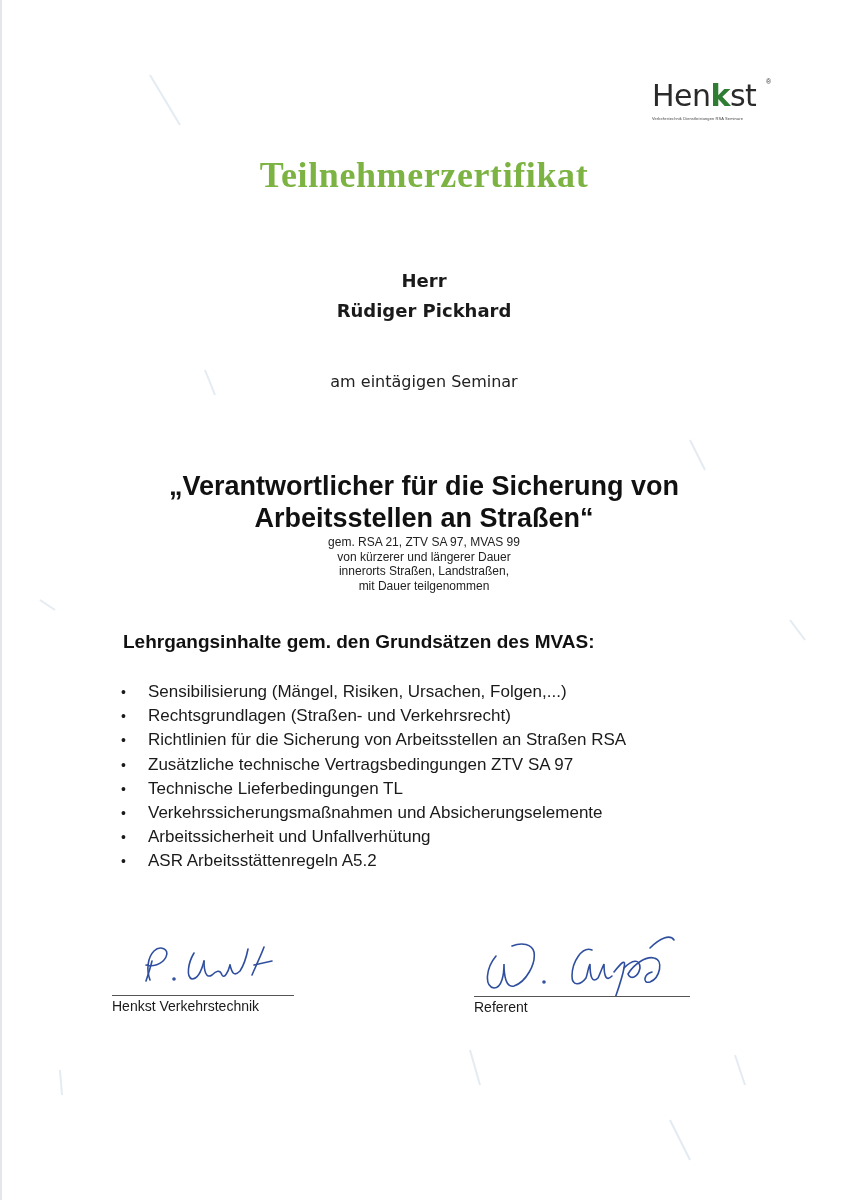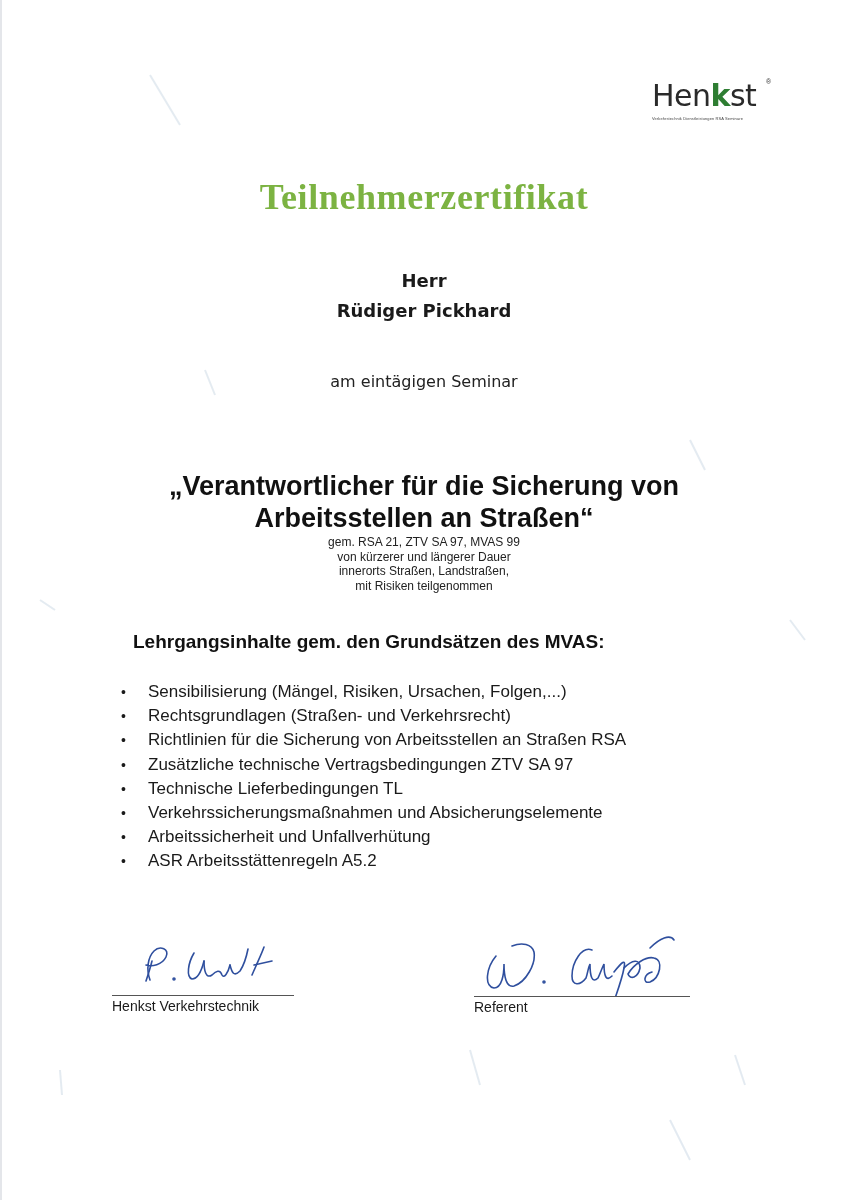--- a/index.html
+++ b/index.html
@@ -12,36 +12,36 @@
   .left-edge { position: absolute; left: 0; top: 0; width: 2px; height: 1200px; background: #e4e6ea; }
 
   
   .logo { position: absolute; left: 652px; top: 72px; width: 125px; height: 56px; }
   .logo-word { position: absolute; left: 0; top: 4px; font-family: "DejaVu Sans", sans-serif; font-size: 30px; color: #2a2a2a; letter-spacing: -0.5px; line-height: 40px; white-space: nowrap; }
   .logo-word .k { color: #2e7d32; font-weight: bold; }
   .logo-reg { position: absolute; left: 114px; top: 6px; font-size: 7px; color: #333; }
   .logo-tag { position: absolute; left: 0; top: 44px; font-size: 4px; color: #444; white-space: nowrap; letter-spacing: 0.1px; }
 
   .title {
-    position: absolute; left: 0; width: 848px; top: 176px; text-align: center;
+    position: absolute; left: 0; width: 848px; top: 154px; text-align: center;
     font-family: "Liberation Serif", serif; font-weight: bold; font-size: 36px; color: #7cb342;
     letter-spacing: 0.6px;
   }
   .center-block { position: absolute; left: 0; width: 848px; text-align: center; }
   .participant { top: 266px; font-family: "DejaVu Sans", sans-serif; }
   .participant .salutation, .participant .name { font-weight: bold; font-size: 18px; line-height: 30px; color: #1a1a1a; }
   .participant .dob { font-size: 17px; line-height: 30px; color: #222; }
   .attendance { top: 368px; font-family: "DejaVu Sans", sans-serif; font-size: 16px; line-height: 28px; color: #222; }
 
   .course { top: 470px; }
   .course .course-title { font-weight: bold; font-size: 27px; line-height: 32px; color: #111; }
   .course .details { font-size: 12px; line-height: 14.5px; color: #222; margin-top: 1px; }
 
   .contents-heading {
-    position: absolute; left: 133px; top: 631px; font-weight: bold; font-size: 19px; color: #111;
+    position: absolute; left: 123px; top: 631px; font-weight: bold; font-size: 19px; color: #111;
   }
   .contents-list { position: absolute; left: 121px; top: 680px; margin: 0; padding: 0; list-style: none; }
   .contents-list li { font-size: 17px; line-height: 24.2px; color: #1a1a1a; white-space: nowrap; }
   .contents-list .bullet { display: inline-block; width: 27px; font-size: 14px; }
 
   .sig-block { position: absolute; }
   .sig-left { left: 112px; top: 935px; width: 182px; }
   .sig-right { left: 474px; top: 928px; width: 216px; }
   .sig-svg { display: block; }
   .sig-line { height: 1px; background: #555; }
@@ -82,21 +82,21 @@
   <div>am eintägigen Seminar</div>
 </div>
 
 <div class="center-block course">
   <div class="course-title">„Verantwortlicher für die Sicherung von</div>
   <div class="course-title">Arbeitsstellen an Straßen“</div>
   <div class="details">
     <div>gem. RSA 21, ZTV SA 97, MVAS 99</div>
     <div>von kürzerer und längerer Dauer</div>
     <div>innerorts Straßen, Landstraßen,</div>
-    <div>mit Risiken teilgenommen</div>
+    <div>mit Dauer teilgenommen</div>
   </div>
 </div>
 
 <div class="contents-heading">Lehrgangsinhalte gem. den Grundsätzen des MVAS:</div>
 <ul class="contents-list">
   <li><span class="bullet">•</span><span>Sensibilisierung (Mängel, Risiken, Ursachen, Folgen,...)</span></li>
   <li><span class="bullet">•</span><span>Rechtsgrundlagen (Straßen- und Verkehrsrecht)</span></li>
   <li><span class="bullet">•</span><span>Richtlinien für die Sicherung von Arbeitsstellen an Straßen RSA</span></li>
   <li><span class="bullet">•</span><span>Zusätzliche technische Vertragsbedingungen ZTV SA 97</span></li>
   <li><span class="bullet">•</span><span>Technische Lieferbedingungen TL</span></li>

